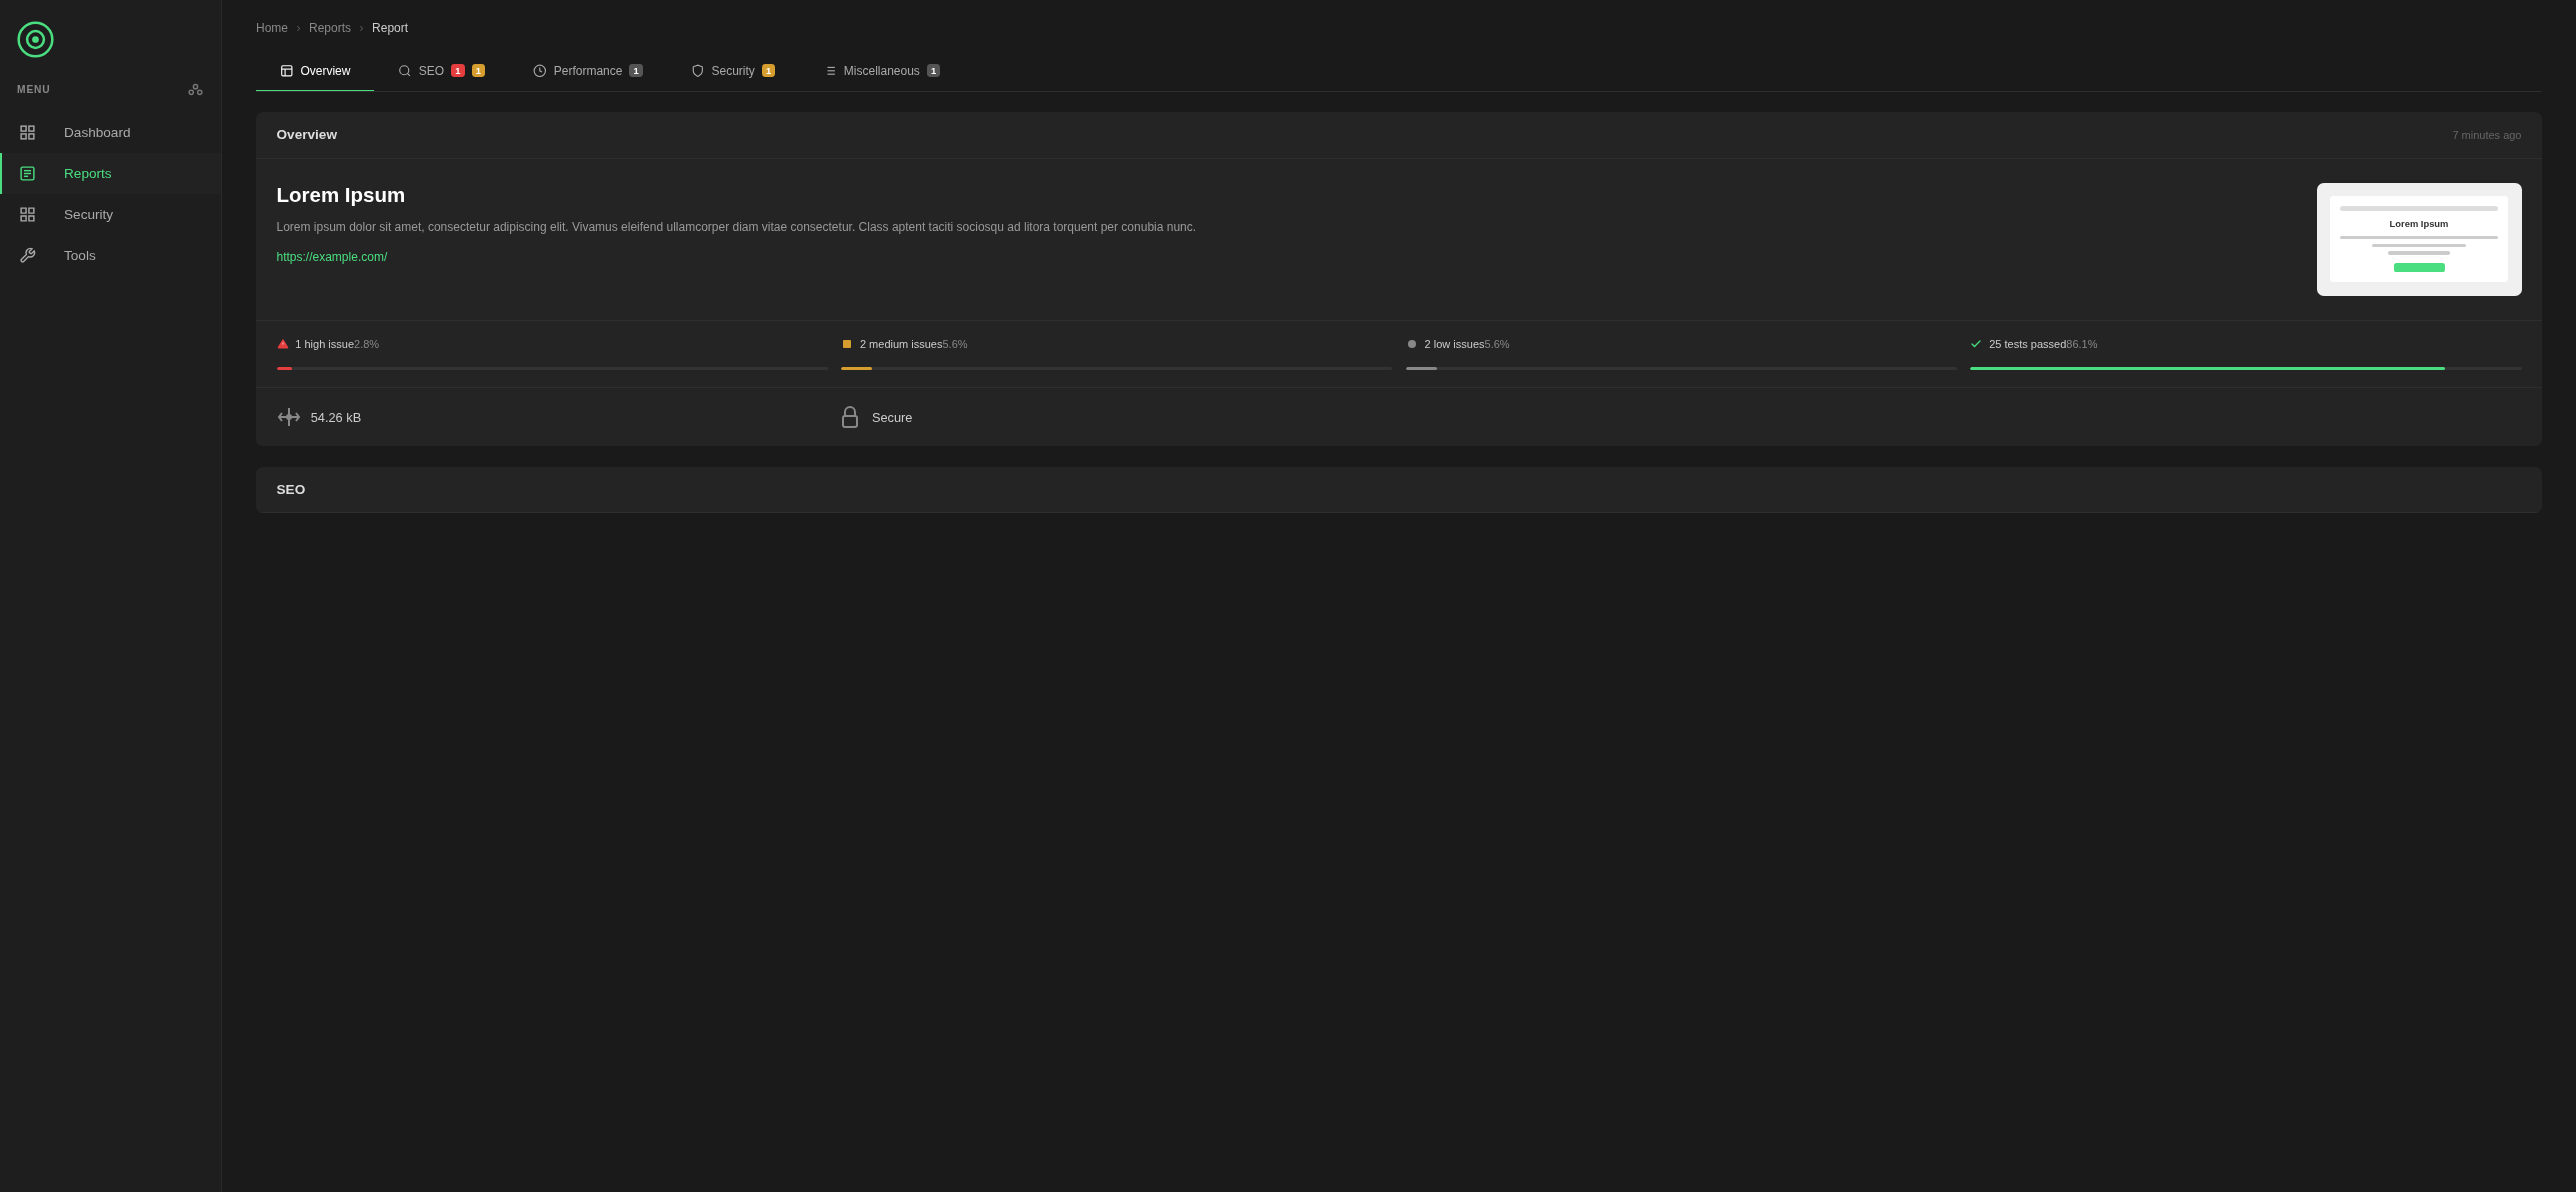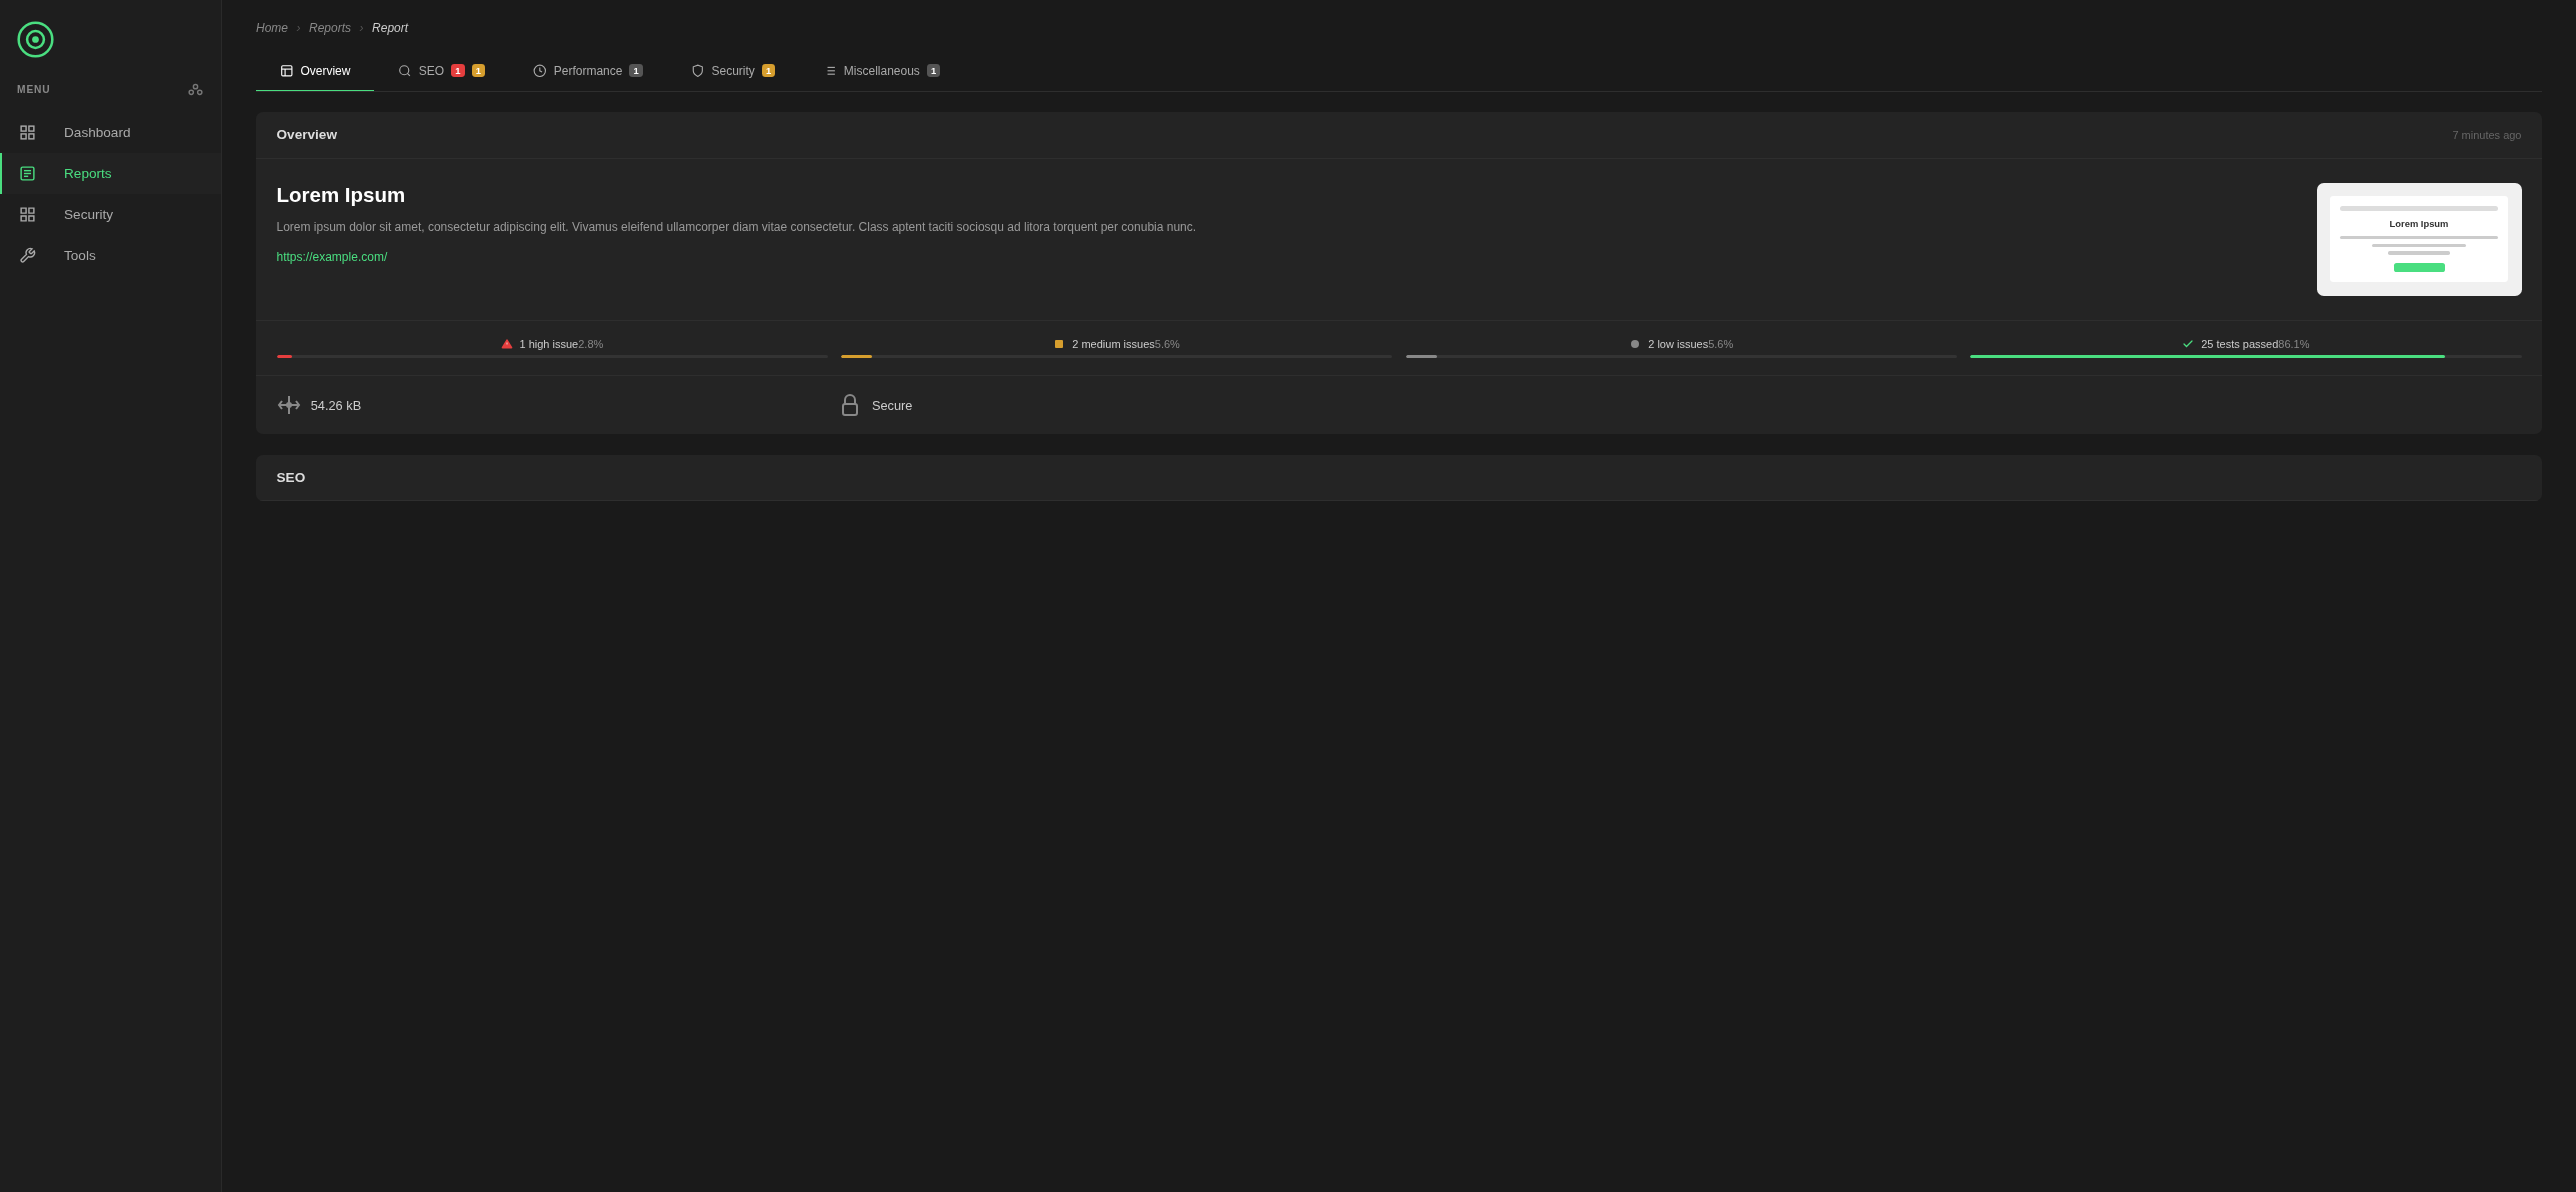--- a/index.html
+++ b/index.html
@@ -82,21 +82,20 @@
     .header {
       padding: 20.5px 34px 0;
     }
     .breadcrumb {
       display: flex;
       align-items: center;
       gap: 8.5px;
       font-size: 12px;
       color: #888;
       margin-bottom: 8.5px;
-      font-style: italic;
     }
     .breadcrumb-separator {
       color: #555;
     }
     .breadcrumb-active {
       color: #ccc;
       font-weight: 500;
     }
     .page-title-row {
       display: flex;
@@ -297,22 +296,22 @@
       display: grid;
       grid-template-columns: 1fr 1fr 1fr 1fr;
       padding: 17px 20.5px;
       gap: 13.6px;
       border-bottom: 0.9px solid #2e2e2e;
     }
     .issue-item {}
     .issue-label-row {
       display: flex;
       align-items: center;
-      justify-content: center;
-      margin-bottom: 5px;
+      justify-content: flex-start;
+      margin-bottom: 17px;
     }
     .issue-label {
       display: flex;
       align-items: center;
       gap: 6.8px;
       font-size: 11px;
       color: #ccc;
     }
     .issue-icon {
       width: 12px;

